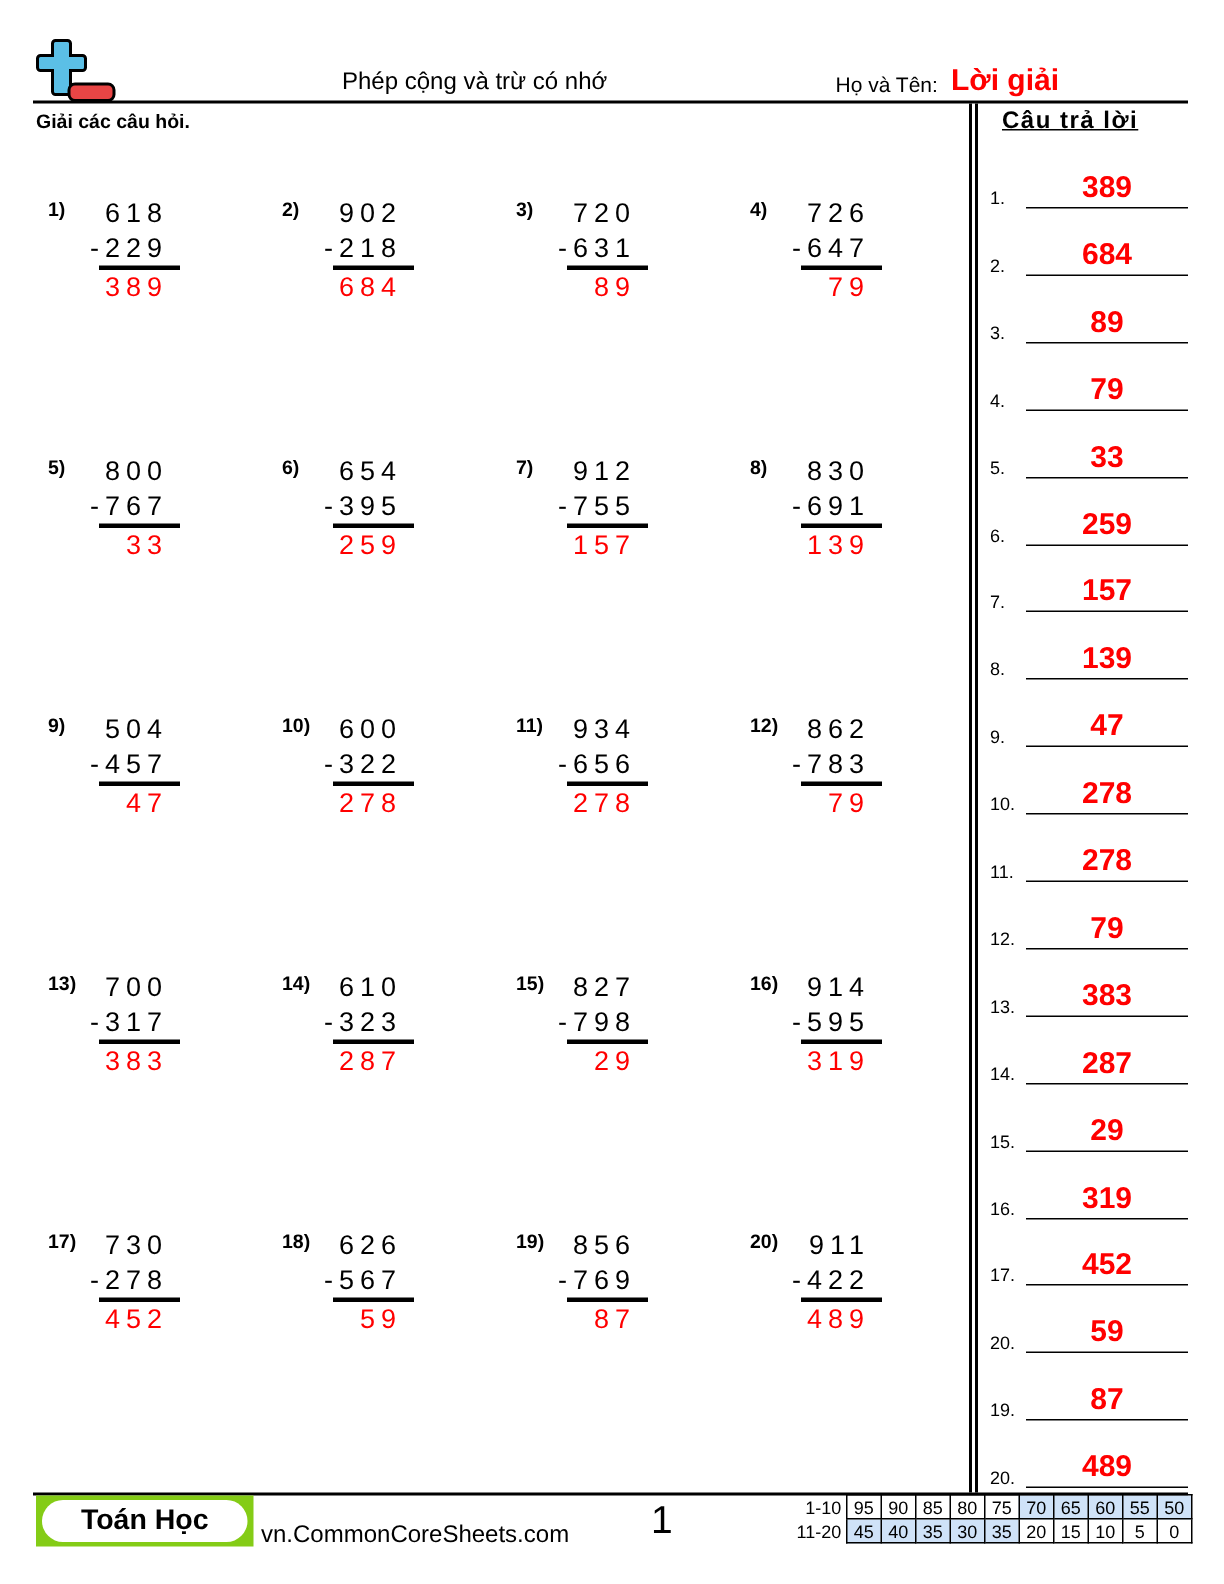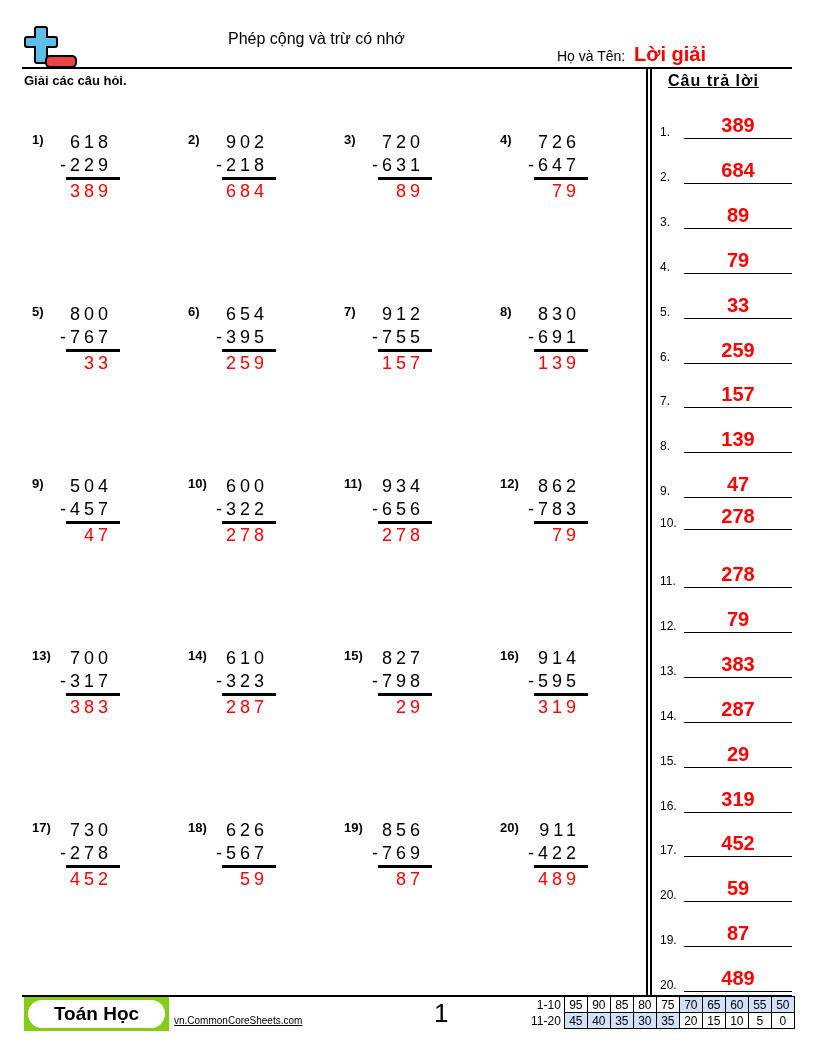--- a/index.html
+++ b/index.html
@@ -1,18 +1,18 @@
 <!DOCTYPE html>
 <html><head>
 <meta charset="utf-8">
 <style>
   html, body { margin:0; padding:0; background:#fff; }
   body { width:816px; height:1056px; position:relative; overflow:hidden; font-family:"Liberation Sans", sans-serif; color:#000; }
   .logo { position:absolute; left:24px; top:25px; width:54px; height:44px; }
-  .title { position:absolute; left:228px; top:30px; font-size:16px; }
+  .title { position:absolute; left:228px; top:46px; font-size:16px; }
   .name-label { position:absolute; left:557px; top:48px; font-size:14px; }
   .name-value { position:absolute; left:634px; top:43px; font-size:20px; font-weight:bold; color:#f00; }
   .top-rule { position:absolute; left:22px; top:67px; width:770px; height:2px; background:#000; }
   .instructions { position:absolute; left:24px; top:73px; font-size:13px; font-weight:bold; }
   .vrule1 { position:absolute; left:646px; top:69px; width:2px; height:926px; background:#000; }
   .vrule2 { position:absolute; left:650px; top:69px; width:2px; height:926px; background:#000; }
   .ans-title { position:absolute; left:668px; top:72px; font-size:16px; font-weight:bold; text-decoration:underline; letter-spacing:1px; }
   .problem { position:absolute; width:130px; height:90px; }
   .pnum { position:absolute; left:0; top:0; font-size:13px; font-weight:bold; }
   .num { position:absolute; right:50px; font-size:18px; letter-spacing:4px; text-align:right; font-family:"Liberation Sans", sans-serif; }
@@ -20,21 +20,21 @@
   .n2 { top:23px; }
   .bar { position:absolute; left:34px; top:45px; width:54px; height:3px; background:#000; }
   .res { top:49px; color:#f00; }
   .ans-row { position:absolute; left:660px; width:132px; height:30px; }
   .ans-num { position:absolute; left:0; bottom:0; font-size:12px; }
   .ans-line { position:absolute; left:24px; right:0; bottom:0; height:1px; background:#000; }
   .ans-val { position:absolute; left:24px; right:0; bottom:2px; text-align:center; font-size:20px; font-weight:bold; color:#f00; }
   .foot-rule { position:absolute; left:22px; top:995px; width:770px; height:2px; background:#000; }
   .brand-box { position:absolute; left:24px; top:997px; width:145px; height:34px; background:#84cc16; }
   .brand-pill { position:absolute; left:4px; top:3px; width:137px; height:28px; background:#fff; border-radius:14px; text-align:center; font-weight:bold; font-size:19px; line-height:28px; }
-  .site { position:absolute; left:174px; top:1015px; font-size:10px;text-decoration:underline; }
+  .site { position:absolute; left:174px; top:1015px; font-size:16px; }
   .page { position:absolute; left:434px; top:998px; font-size:26px; }
   table.score { position:absolute; left:528px; top:996px; border-collapse:collapse; font-size:12px; }
   table.score td { border:1px solid #000; padding:0 3px; height:15px; text-align:center; min-width:16px; }
   table.score td.lbl { border:none; text-align:right; padding-right:3px; }
   table.score td.hl { background:#cfe2f8; }
 </style>
 </head>
 <body>
 
 <svg class="logo" viewBox="0 0 54 44">
@@ -233,21 +233,21 @@
     <div class="ans-row" style="top: 423.3px;">
       <span class="ans-num">8.</span>
       <span class="ans-val">139</span>
       <span class="ans-line"></span>
     </div>
     <div class="ans-row" style="top: 468.2px;">
       <span class="ans-num">9.</span>
       <span class="ans-val">47</span>
       <span class="ans-line"></span>
     </div>
-    <div class="ans-row" style="top: 500px;">
+    <div class="ans-row" style="top: 513px;">
       <span class="ans-num">10.</span>
       <span class="ans-val">278</span>
       <span class="ans-line"></span>
     </div>
     <div class="ans-row" style="top: 558px;">
       <span class="ans-num">11.</span>
       <span class="ans-val">278</span>
       <span class="ans-line"></span>
     </div>
     <div class="ans-row" style="top: 602.9px;">

